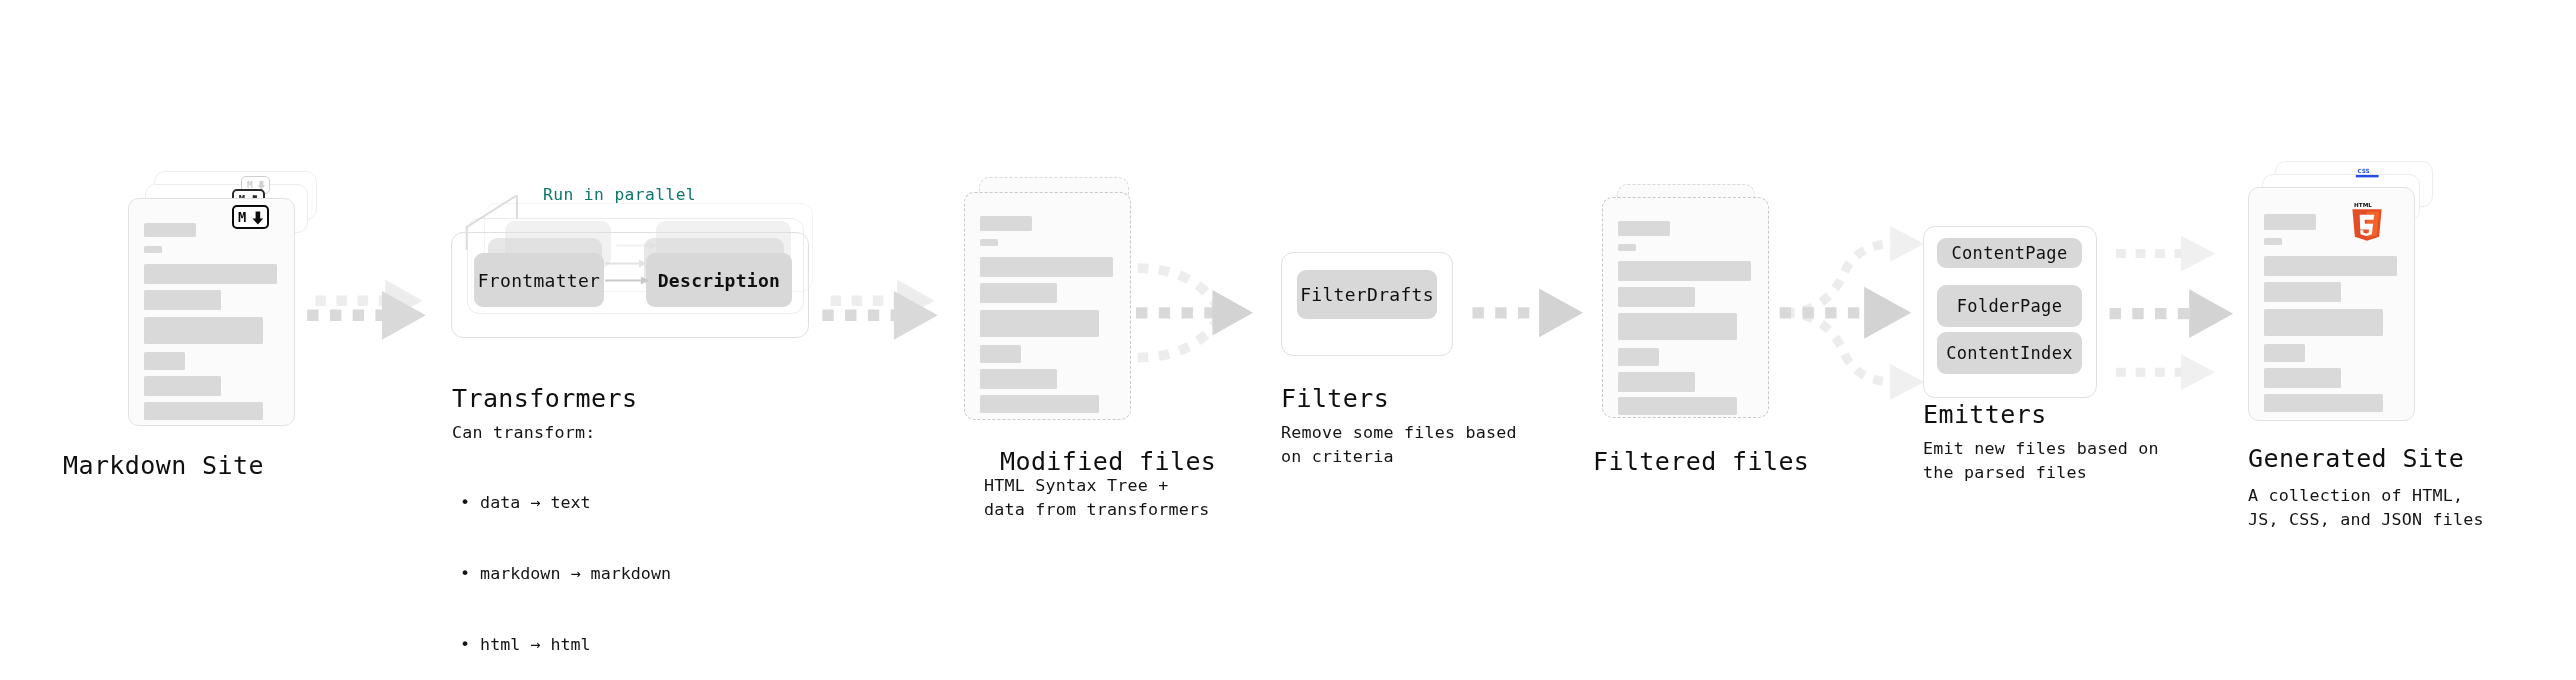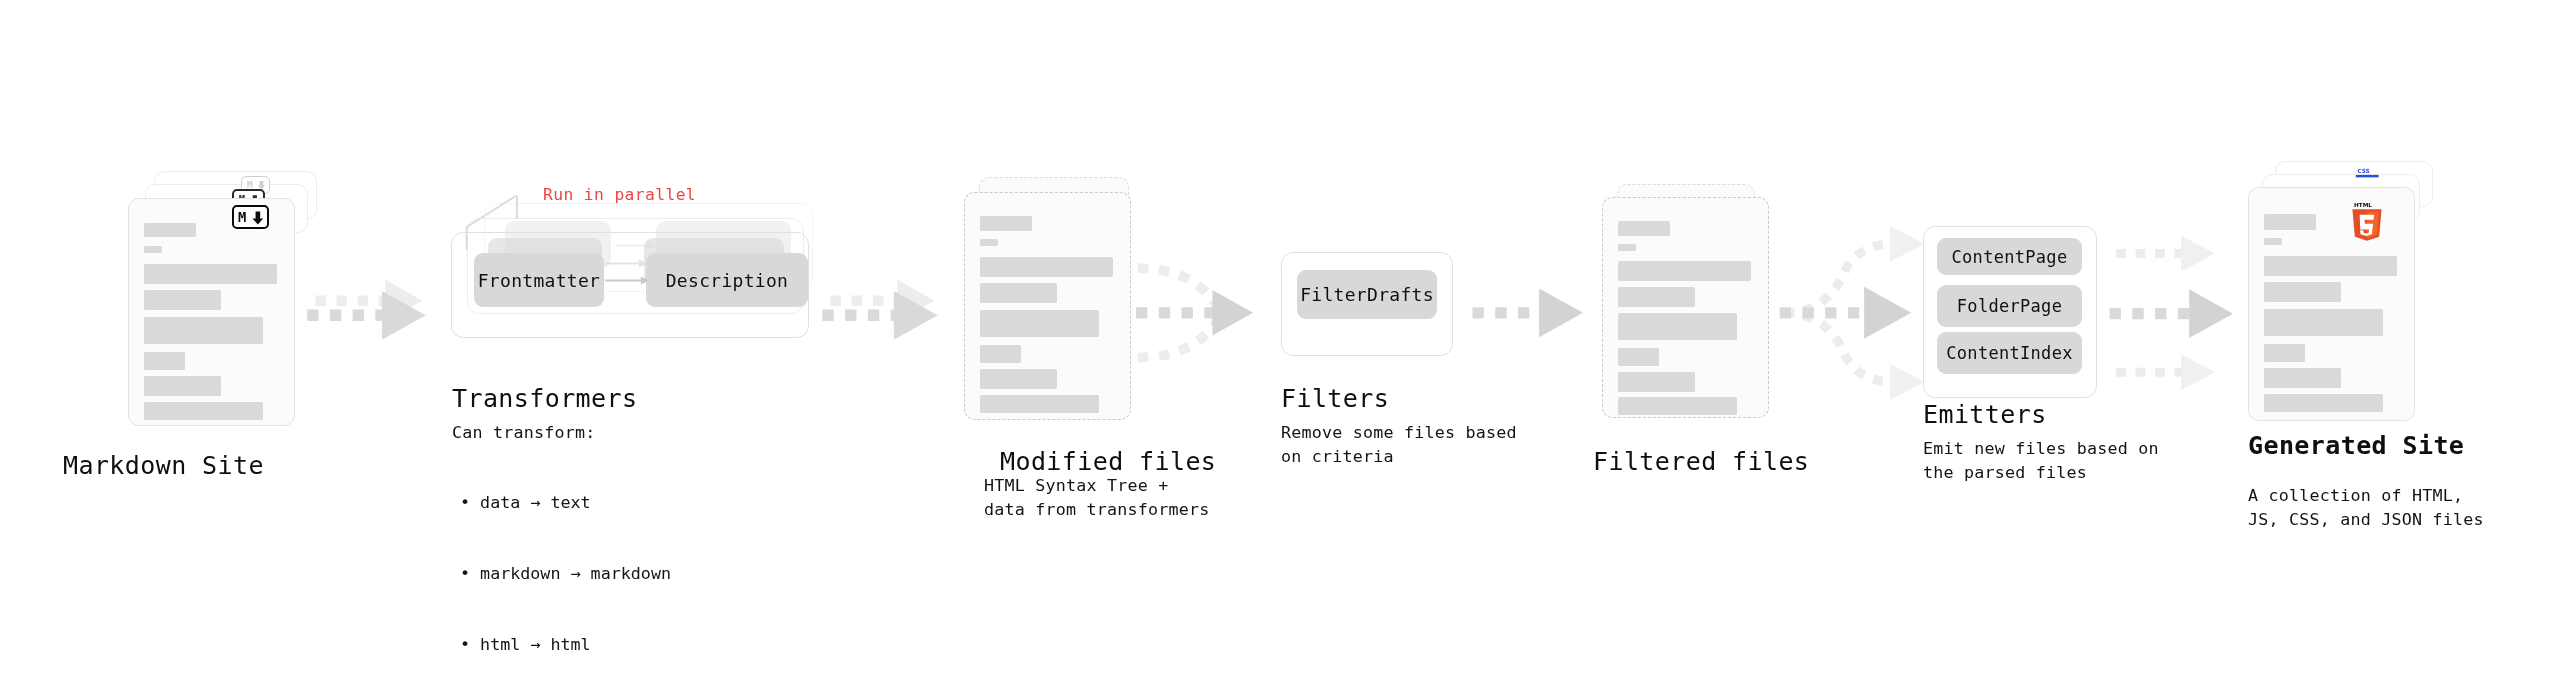--- a/index.html
+++ b/index.html
@@ -85,21 +85,21 @@
   .tlayer{position:absolute;}
   .tlayer .groupbox{background:transparent;}
 
   
   .arrowsvg{position:absolute;left:0;top:0;pointer-events:none;}
 
   
   .parallel-label{
     position:absolute;
     font-size:16.3px;
-    color:#ef4444;
+    color:#0f766e;
     white-space:nowrap;
     letter-spacing:0.4px;
   }
 
   .bullets{position:absolute;font-size:16.7px;line-height:23.6px;color:#141414;white-space:pre;}
   .bullets .b{display:block;}
 </style>
 </head>
 <body>
 
@@ -227,21 +227,21 @@
       <div class="pill" style="left:177px;top:19.5px;width:140px;height:50px;"></div>
       <svg class="abs" style="left:138px;top:39px;" width="42" height="13" viewBox="0 0 52 16">
         <line x1="0" y1="8" x2="42" y2="8" stroke="#d2d2d2" stroke-width="2.5"></line>
         <polygon points="42,3 52,8 42,13" fill="#d2d2d2"></polygon>
       </svg>
     </div>
 
     <div class="tlayer" style="left:451px;top:232px;">
       <div class="groupbox" style="left:0;top:0;width:358px;height:106px;"></div>
       <div class="pill" style="left:23px;top:21px;width:130px;height:54px;">Frontmatter</div>
-      <div class="pill" style="left:195px;top:21px;width:162px;height:54px;">Description</div>
+      <div class="pill" style="left:195px;top:21px;width:146px;height:54px;font-weight:bold;">Description</div>
       <svg class="abs" style="left:154px;top:42px;" width="44" height="13" viewBox="0 0 54 16">
         <line x1="0" y1="8" x2="44" y2="8" stroke="#c9c9c9" stroke-width="2.5"></line>
         <polygon points="44,3 54,8 44,13" fill="#c9c9c9"></polygon>
       </svg>
     </div>
 
     <span class="step-title" style="left:452px;top:384px;">Transformers</span>
     <span class="step-sub" style="left:452px;top:421px;">Can transform:</span>
     <div class="bullets" style="left:460px;top:444px;">
       <span class="b">• data → text</span>
@@ -285,21 +285,21 @@
       <div class="bar" style="left:15.4px;top:115px;width:119px;height:27px;"></div>
       <div class="bar" style="left:15.4px;top:150px;width:41px;height:18px;"></div>
       <div class="bar" style="left:15.4px;top:174px;width:77px;height:19.5px;"></div>
       <div class="bar" style="left:15.4px;top:199px;width:119px;height:18px;"></div>
     </div>
     <span class="step-title" style="left:1593px;top:447px;text-align:center;">Filtered files</span>
   </div>
 
   <div>
     <div class="groupbox" style="left:1923px;top:226px;width:174px;height:172px;"></div>
-    <div class="pill" style="left:1937px;top:238px;width:145px;height:37px;font-size:17px;">ContentPage</div>
+    <div class="pill" style="left:1937px;top:238px;width:145px;height:30px;font-size:17px;">ContentPage</div>
     <div class="pill" style="left:1937px;top:285px;width:145px;height:42px;font-size:17px;">FolderPage</div>
     <div class="pill" style="left:1937px;top:332px;width:145px;height:42px;font-size:17px;">ContentIndex</div>
     <span class="step-title" style="left:1923px;top:400px;">Emitters</span>
     <span class="step-sub" style="left:1923px;top:437px;">Emit new files based on
 the parsed files</span>
   </div>
 
   <div>
     <div class="doccard ghost" style="left:2275px;top:161px;width:158px;height:46px;border-color:#ececec;"></div>
     <div class="doccard ghost" style="left:2262px;top:174px;width:158px;height:47px;border-color:#ececec;"></div>
@@ -330,19 +330,19 @@
 
     <div class="chip" style="left:2350px;top:200px;">
       <svg width="34" height="41" viewBox="0 0 42 50" aria-hidden="true">
         <text x="5" y="8" font-family="DejaVu Sans, sans-serif" font-size="7" font-weight="700" fill="#0b0b0b">HTML</text>
         <polygon points="3,11 39,11 36,45 21,50 6,45" fill="#e44d26"></polygon>
         <polygon points="21,14 36,14 33,43 21,47" fill="#f16529"></polygon>
         <path d="M12 18 h18 l-1 6 h-11 l0.5 5 h10 l-1.5 13 -7 2 -7-2 -0.5-5 h4 l0.3 3 3.2 1 3.2-1 0.4-4 h-11 z" fill="#ffffff"></path>
       </svg>
     </div>
 
-    <span class="step-title" style="left:2248px;top:431px;font-weight:bold;">Generated Site</span>
+    <span class="step-title" style="left:2248px;top:444px;">Generated Site</span>
     <span class="step-sub" style="left:2248px;top:484px;">A collection of HTML,
 JS, CSS, and JSON files</span>
   </div>
 
 </div>
 
 
 </body></html>

